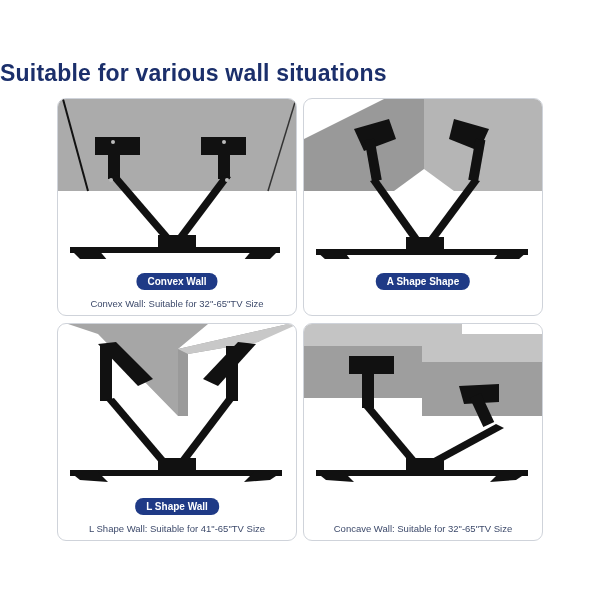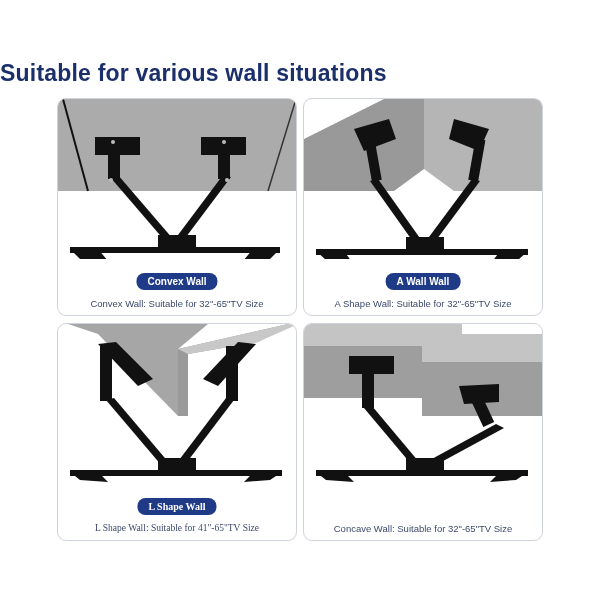--- a/index.html
+++ b/index.html
@@ -53,25 +53,24 @@
       <rect x="64" y="40" width="10" height="42" transform="rotate(-10 69 60)"></rect>
       <rect x="168" y="40" width="10" height="42" transform="rotate(10 173 60)"></rect>
       <polygon points="66,82 74,80 118,142 110,144"></polygon>
       <polygon points="168,80 176,82 130,144 122,142"></polygon>
       <rect x="102" y="138" width="38" height="14"></rect>
       <rect x="12" y="150" width="212" height="6"></rect>
       <polygon points="12,152 40,152 48,163 22,161"></polygon>
       <polygon points="224,152 196,152 188,163 214,161"></polygon>
     </g>
   </svg>
-  <div class="badge">A Wall Wall</div>
-  <div class="desc">A Shape Wall: Suitable for 32"-65"TV Size</div>
+  <div class="badge">A Shape Shape</div>
 </div>
 
-<div class="card" style="left:57px;top:323px;font-family:Liberation Serif, serif;">
+<div class="card" style="left:57px;top:323px;">
   <svg class="scene" viewBox="0 0 240 160">
     <polygon points="10,0 150,0 120,25 120,92 40,10" fill="#a6a6a6"></polygon>
     <polygon points="120,25 230,0 200,18 130,30 130,92 120,92" fill="#9a9a9a"></polygon>
     <polygon points="120,25 230,0 240,0 200,18 130,30" fill="#c8c8c8"></polygon>
     <g fill="#111">
       <polygon points="40,20 58,18 95,55 80,62"></polygon>
       <polygon points="180,18 198,20 160,62 145,55"></polygon>
       <rect x="42" y="22" width="12" height="55"></rect>
       <rect x="168" y="22" width="12" height="55"></rect>
       <polygon points="48,76 56,74 112,140 104,142"></polygon>

